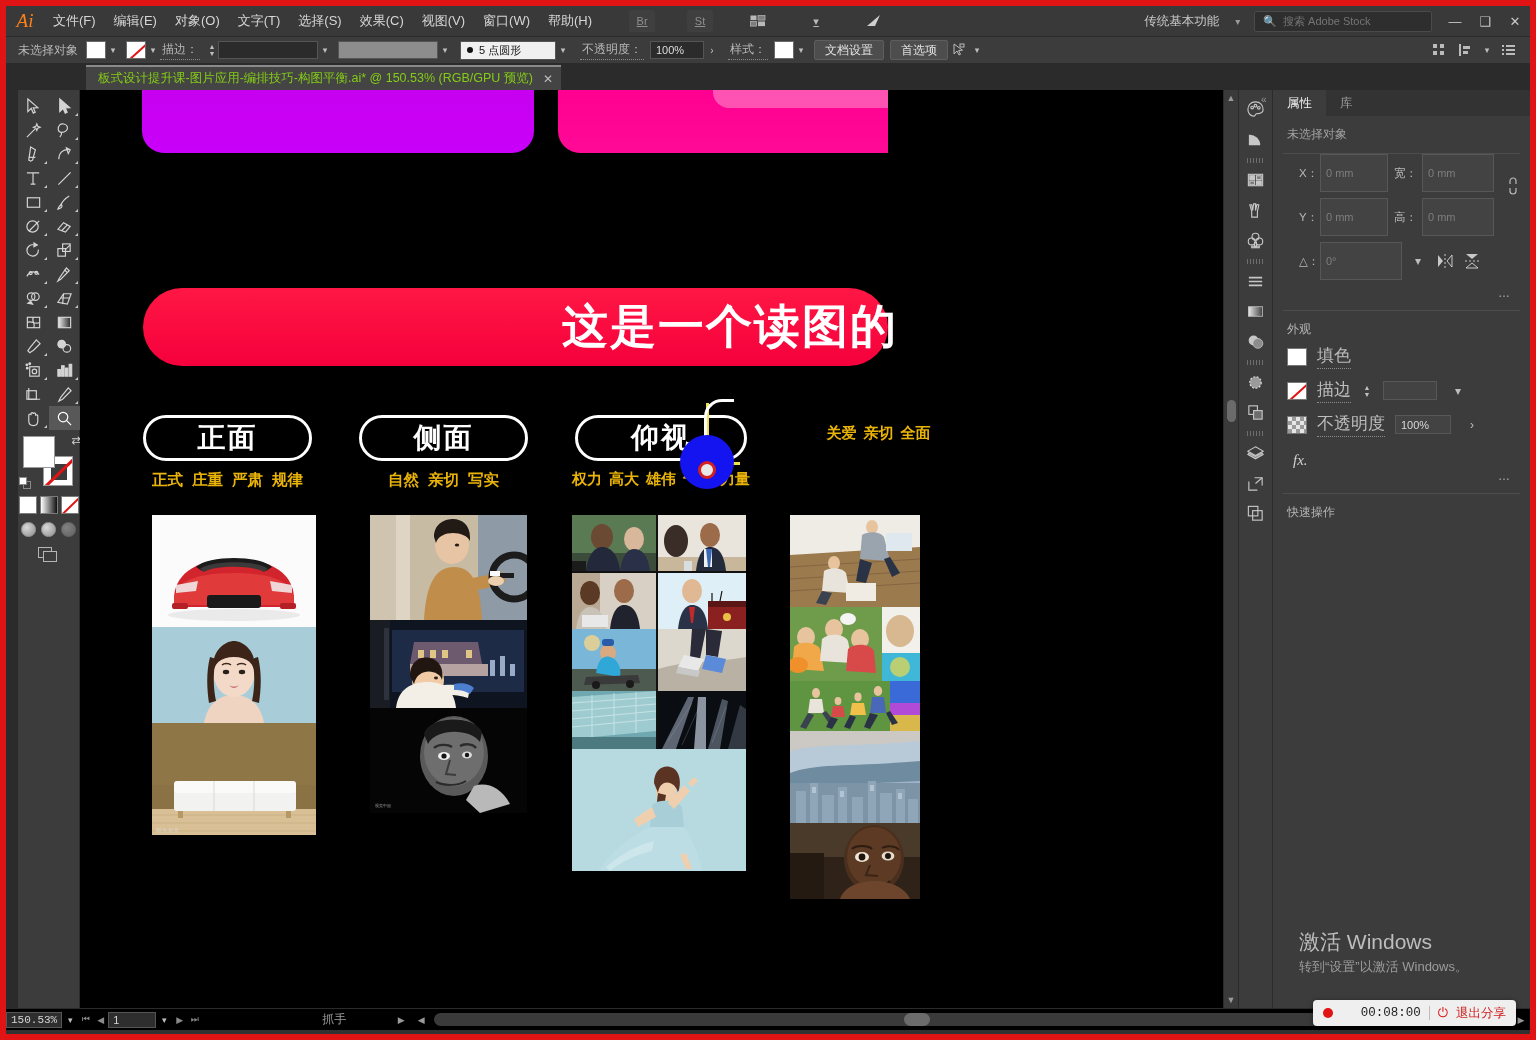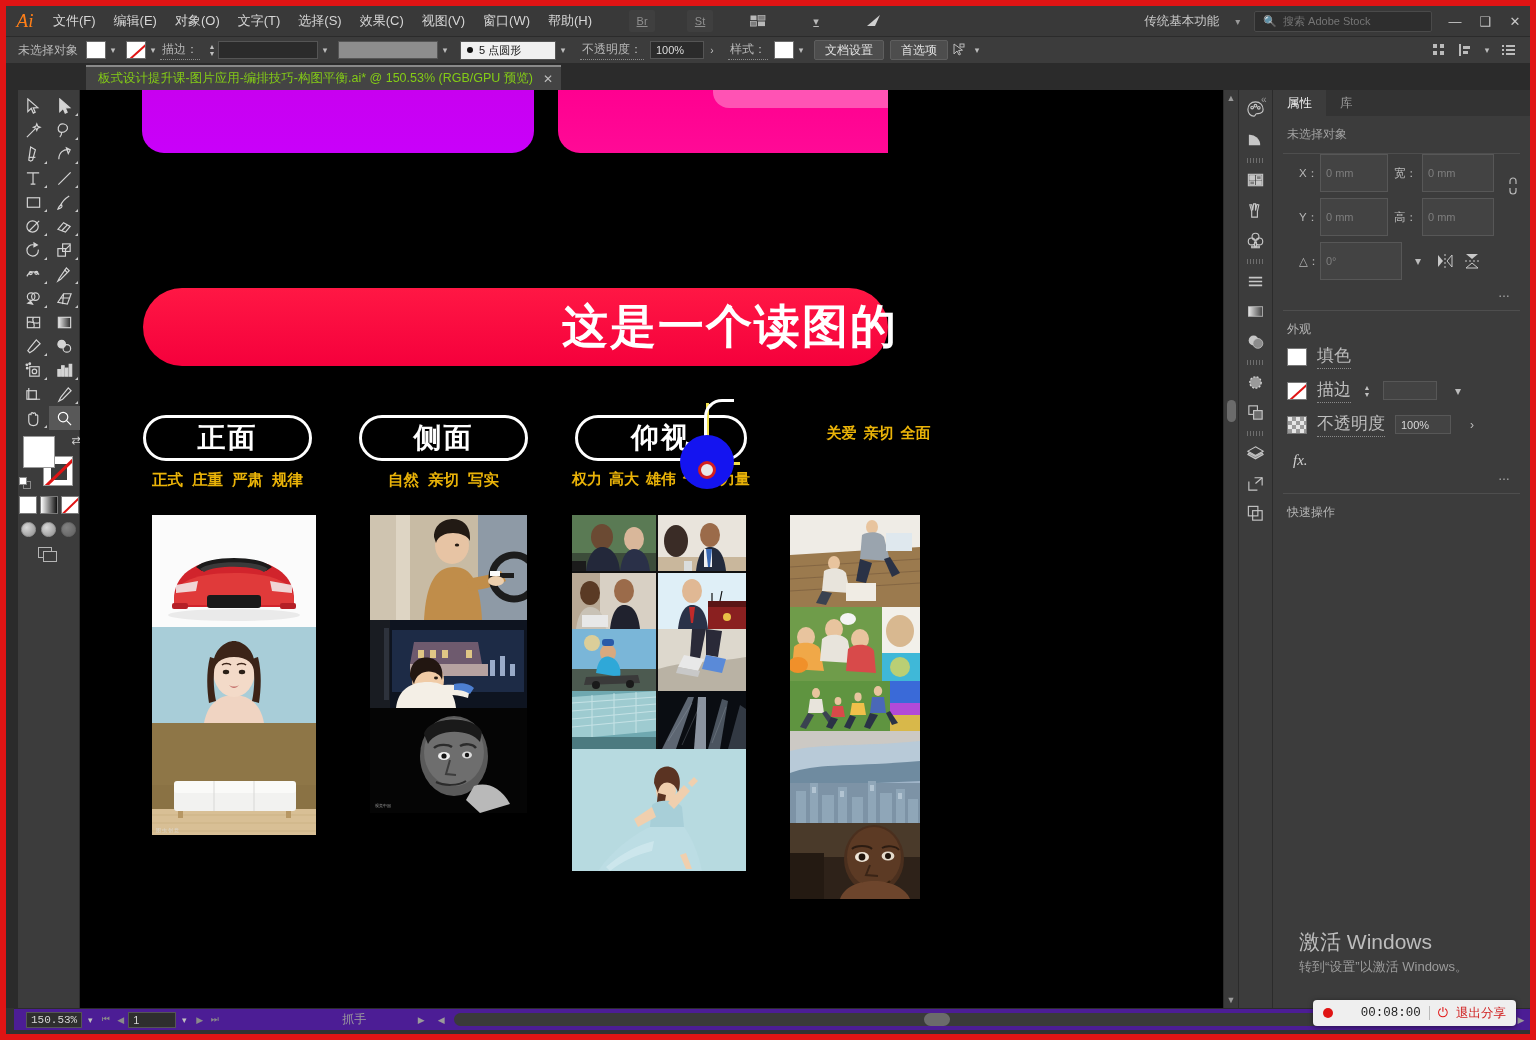--- a/index.html
+++ b/index.html
@@ -186,22 +186,22 @@
   .app-sw.checker{background:
      linear-gradient(45deg,#9a9a9a 25%,transparent 25%,transparent 75%,#9a9a9a 75%),
      linear-gradient(45deg,#9a9a9a 25%,#e6e6e6 25%,#e6e6e6 75%,#9a9a9a 75%);
      background-size:8px 8px;background-position:0 0,4px 4px;}
   .app-lab{color:#bdbdbd;font-size:17px;border-bottom:1px dotted #8a8a8a;padding-bottom:1px;}
   .app-field{height:19px;background:#434343;border:1px solid #575757;display:flex;align-items:center;
     color:#d8d8d8;font-size:11px;padding:0 5px;}
   .fx{color:#d2d2d2;font-size:15px;font-style:italic;font-family:"Liberation Serif",serif;padding:6px 0 0 6px;}
 
   
-  #statusbar{height:22px;background:#4c1d95;border-top:1px solid #2b2b2b;display:flex;align-items:center;
-    padding-left:12px;gap:0;margin-left:8px;}
+  #statusbar{height:22px;background:#000000;border-top:1px solid #2b2b2b;display:flex;align-items:center;
+    gap:0;}
   .zoombox{height:16px;background:#2e2e2e;border:1px solid #555;display:flex;align-items:center;
     color:#d5d5d5;font-size:11px;padding:0 4px;font-family:"Liberation Mono","DejaVu Sans Mono",monospace;}
   .sb-chev{width:16px;height:16px;display:flex;align-items:center;justify-content:center;color:#c0c0c0;font-size:9px;}
   .sb-nav{width:15px;height:16px;display:flex;align-items:center;justify-content:center;color:#8a8a8a;font-size:9px;}
   .pagebox{width:48px;height:16px;background:#2e2e2e;border:1px solid #555;color:#d5d5d5;font-size:11px;
     display:flex;align-items:center;padding:0 4px;}
   .sb-tool{flex:0 0 auto;color:#9e9e9e;font-size:12px;margin-left:120px;}
   #sb-hscroll{flex:1;margin-left:18px;height:22px;position:relative;display:flex;align-items:center;}
   #sb-hscroll .hsbar{position:absolute;left:70px;right:14px;height:13px;background:#3a3a3a;border-radius:7px;}
   #sb-hscroll .hsthumb{position:absolute;left:540px;width:26px;height:13px;background:#6b6b6b;border-radius:7px;}

